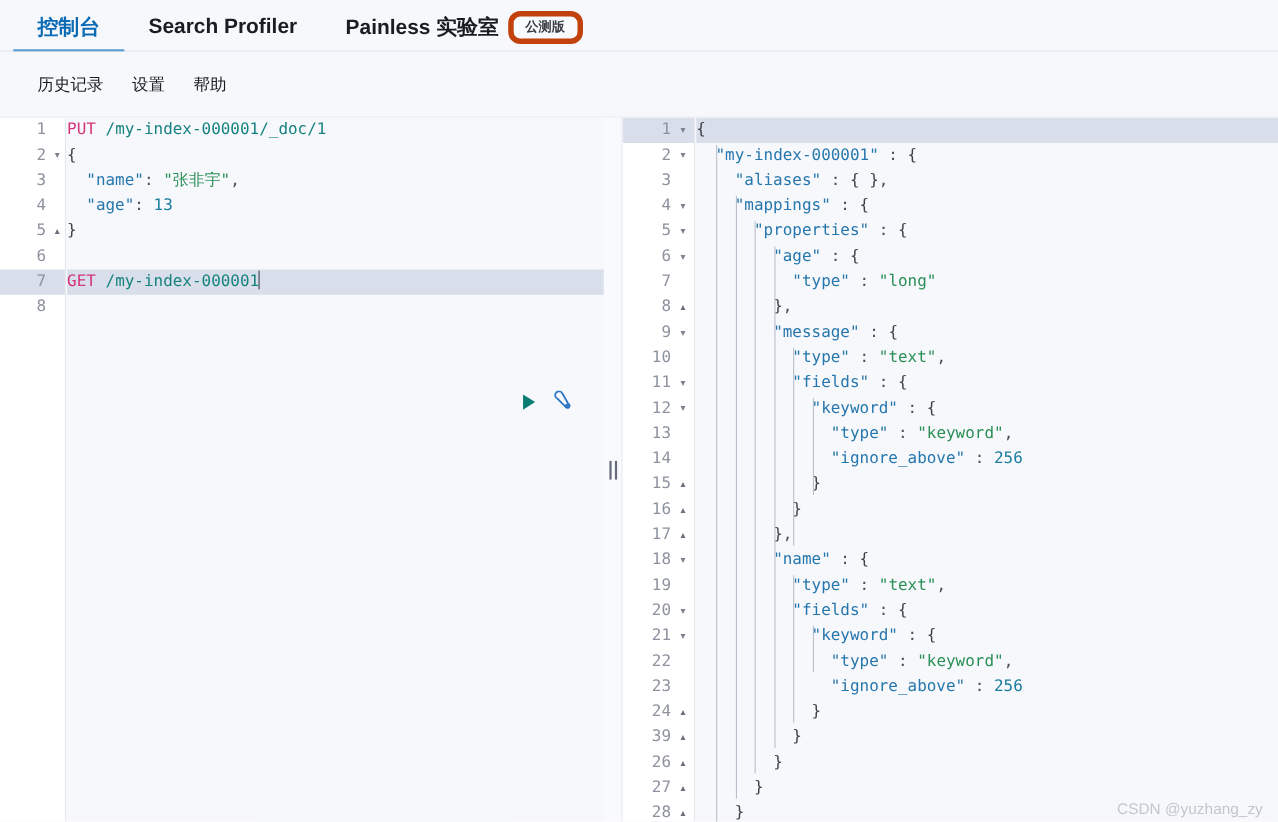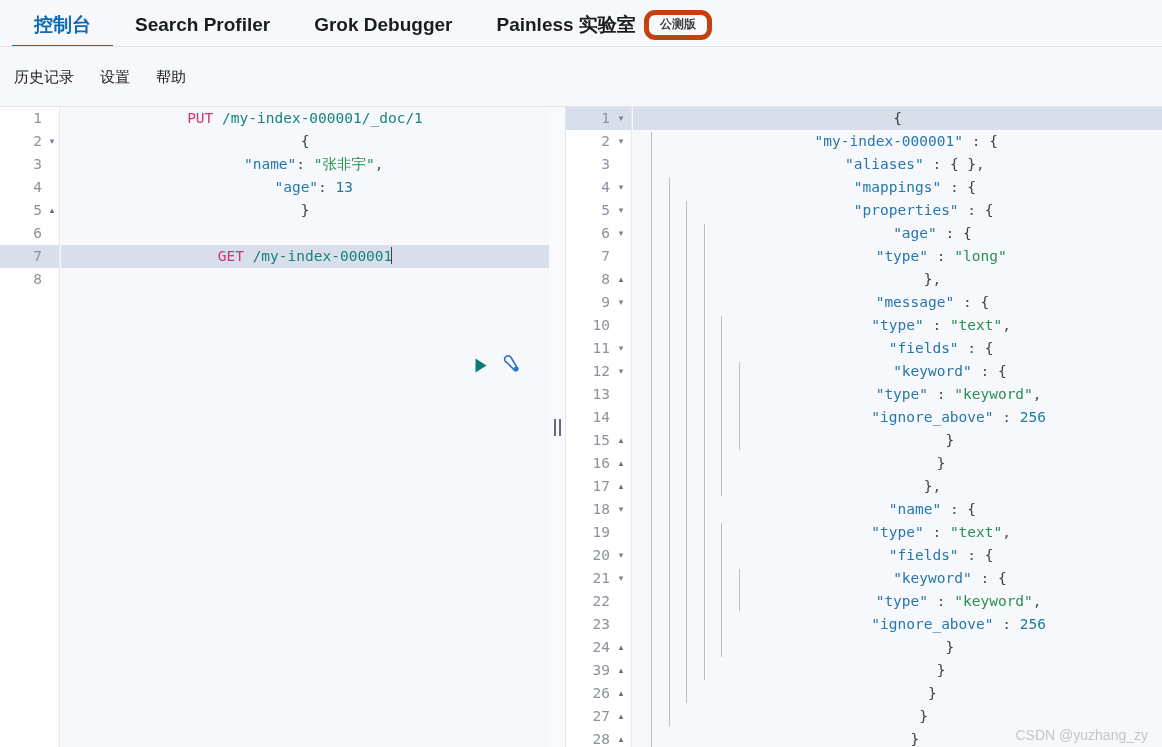--- a/index.html
+++ b/index.html
@@ -69,21 +69,21 @@
   }
 
   
   #subnav {
     position: absolute;
     left: 0; top: 47px;
     width: 1162px; height: 60px;
     background: #f7f8fc;
     display: flex;
     align-items: center;
-    padding-left: 4px;
+    padding-left: 24px;
   }
   .subnav-link {
     font-size: 15px;
     color: #1a1c21;
     padding: 4px 10px;
     margin-right: 6px;
     cursor: pointer;
     white-space: nowrap;
   }
   #subnav-divider {
@@ -146,21 +146,20 @@
   }
   #right-panel .code-area { left: 67px; }
 
   .row {
     position: relative;
     height: 23px;
     line-height: 23px;
     white-space: pre;
     font-family: "DejaVu Sans Mono", monospace;
     font-size: 14.5px;
-    text-align: center;
   }
   .row.hl { background: #d8dfea; }
 
   .ln {
     position: absolute;
     left: 0;
     width: 42px;
     text-align: right;
     height: 23px;
     line-height: 23px;
@@ -235,23 +234,20 @@
 <body>
 
 <div id="app">
 
   <div id="topnav">
     <div class="topnav-tab active">
       <span>控制台</span>
     </div>
     <div class="topnav-tab">
       <span>Search Profiler</span>
-    </div>
-    <div class="topnav-tab">
-      <span>Grok Debugger</span>
     </div>
     <div class="topnav-tab">
       <span>Painless 实验室</span>
       <span id="beta-badge">公测版</span>
     </div>
   </div>
   <div id="topnav-divider"></div>
 
   <div id="subnav">
     <span class="subnav-link">历史记录</span>

